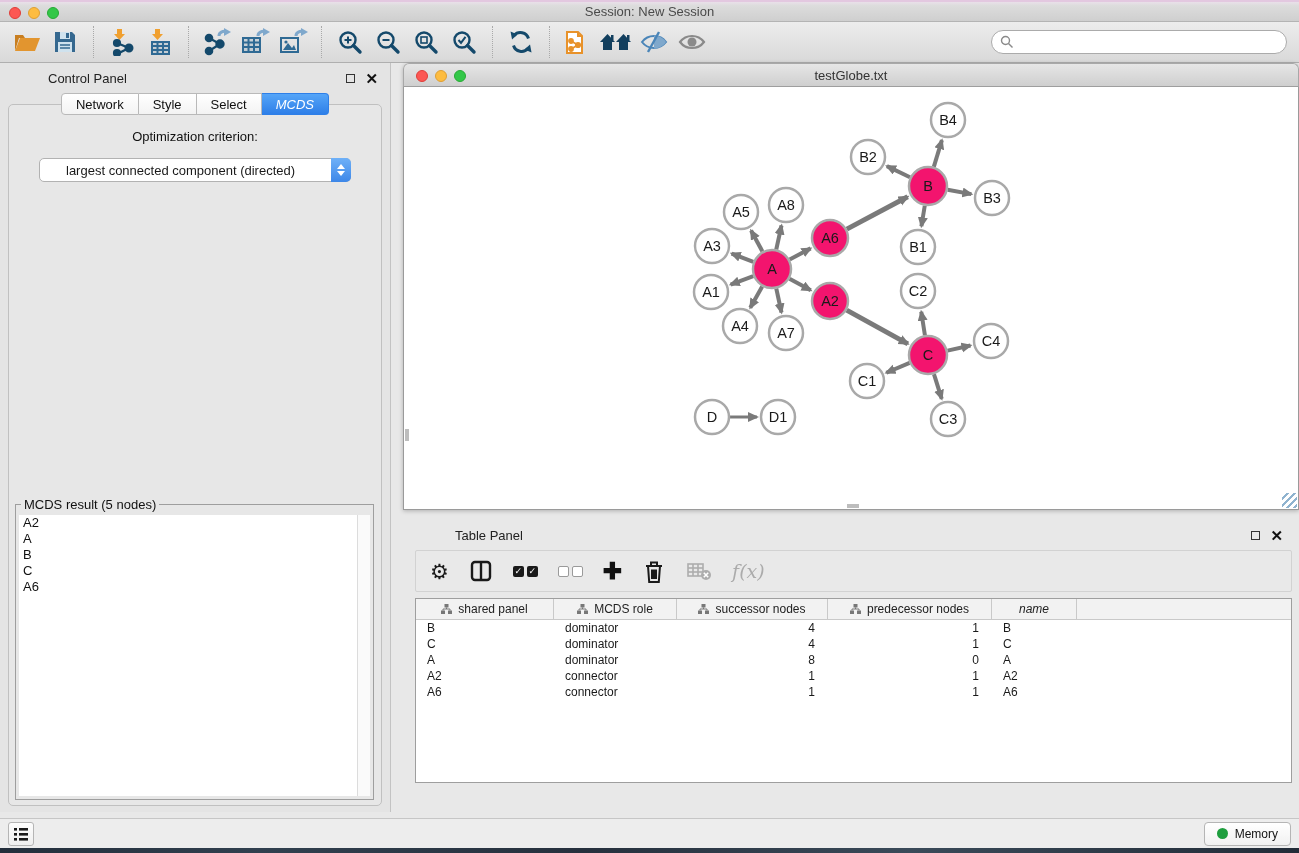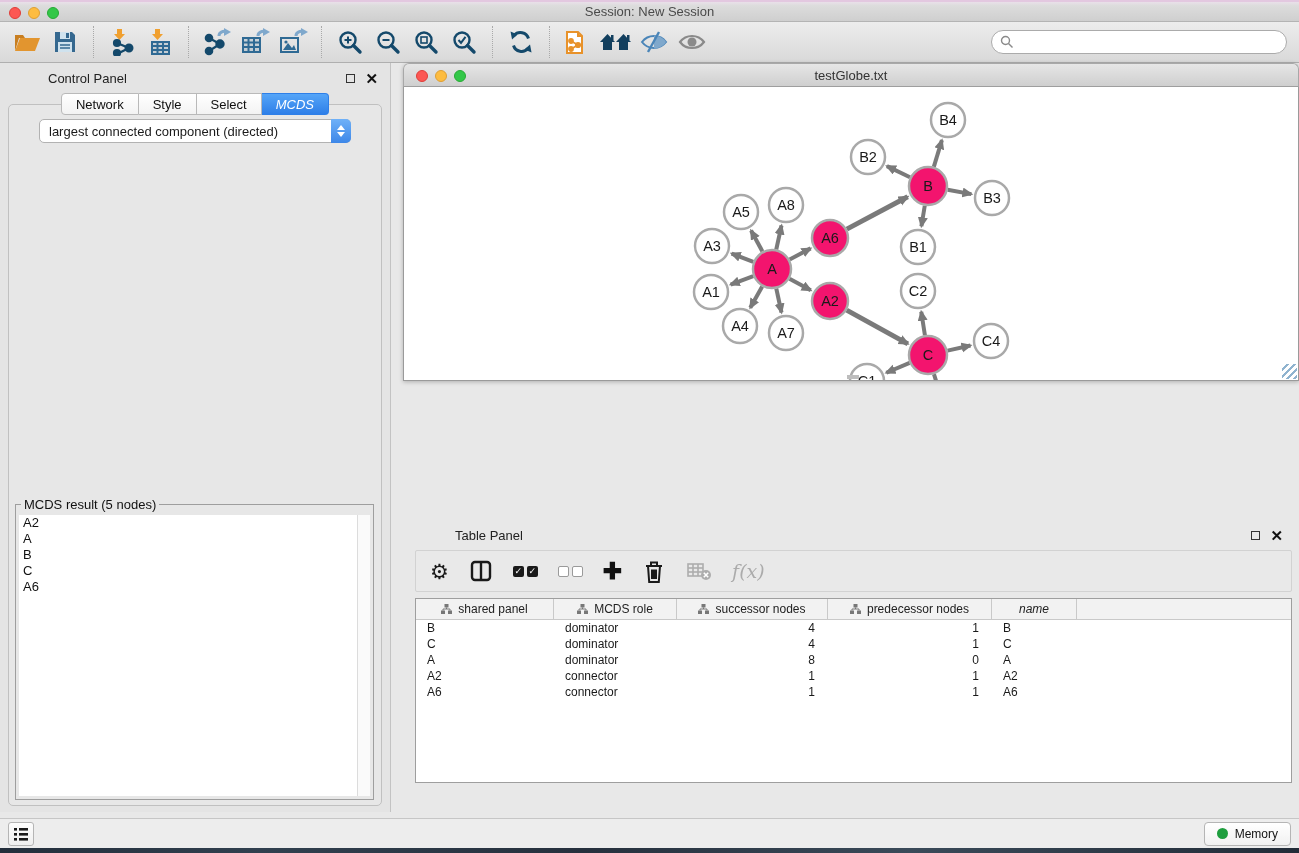--- a/index.html
+++ b/index.html
@@ -68,21 +68,21 @@
   .cp-pane{
     position:absolute; left:8px; right:8px; top:41px; bottom:6px;
     background:#E7E7E7; border:1px solid #C0C0C0; border-radius:5px;
   }
   .opt-label{ text-align:center; margin-top:24px; font-size:13px; color:#111; }
   .combo{
     margin:14px auto 0 auto; width:312px; height:24px; background:#fff;
     border:1px solid #B2B2B2; border-radius:5px; display:flex; align-items:center;
     cursor:pointer; position:relative;
   }
-  .combo .combo-text{ padding-left:9px; font-size:13px; flex:1; white-space:nowrap; overflow:hidden; }
+  .combo .combo-text{ padding-left:26px; font-size:13px; flex:1; white-space:nowrap; overflow:hidden; }
   .combo .stepper{
     width:20px; height:24px; margin-right:-1px; border-radius:0 5px 5px 0;
     background:linear-gradient(#6FB1F8,#3D87E8);
     display:flex; flex-direction:column; align-items:center; justify-content:center; gap:2px;
   }
   .stepper .up{ width:0;height:0;border-left:4px solid transparent;border-right:4px solid transparent;border-bottom:5px solid #fff;}
   .stepper .down{ width:0;height:0;border-left:4px solid transparent;border-right:4px solid transparent;border-top:5px solid #fff;}
   .cp-buttons{ display:flex; justify-content:center; gap:14px; margin-top:14px; }
   .mac-btn{
     height:23px; padding:0 18px; background:linear-gradient(#FFFFFF,#F0F0F0);
@@ -98,21 +98,21 @@
     position:absolute; left:3px; right:3px; top:3px; bottom:3px; background:#fff;
     font-size:13px; overflow:hidden;
   }
   .result-scroll{
     position:absolute; right:0; top:0; bottom:0; width:13px;
     background:#FAFAFA; border-left:1px solid #DCDCDC;
   }
   .result-item{ padding:0 4px; line-height:16px; color:#111; }
   
   .net-window{
-    position:absolute; left:403px; top:63px; width:896px; height:318px;
+    position:absolute; left:403px; top:63px; width:896px; height:447px;
     border-radius:6px 6px 0 0;
     box-shadow:0 1px 4px rgba(0,0,0,0.25);
     background:#fff;
   }
   .net-titlebar{
     height:24px; border-radius:6px 6px 0 0;
     background:linear-gradient(#E6E6E6,#CFCFCF);
     border:1px solid #A8A8A8; border-bottom:1px solid #9E9E9E;
     display:flex; align-items:center; justify-content:center; position:relative;
   }
@@ -364,20 +364,21 @@
       <span class="close-x">✕</span>
     </span>
   </div>
   <div class="cp-tabs" id="cp-tabs">
       <span class="seg-tab">Network</span>
       <span class="seg-tab">Style</span>
       <span class="seg-tab">Select</span>
       <span class="seg-tab active">MCDS</span>
     </div>
   <div class="cp-pane">
+    <div class="opt-label">Optimization criterion:</div>
     <div class="combo">
       <span class="combo-text">largest connected component (directed)</span>
       <span class="stepper">
           <span class="up"></span>
           <span class="down"></span>
         </span>
     </div>
     <fieldset class="result-fieldset">
       <legend>MCDS result (5 nodes)</legend>
       <div class="result-list" id="result-list">

